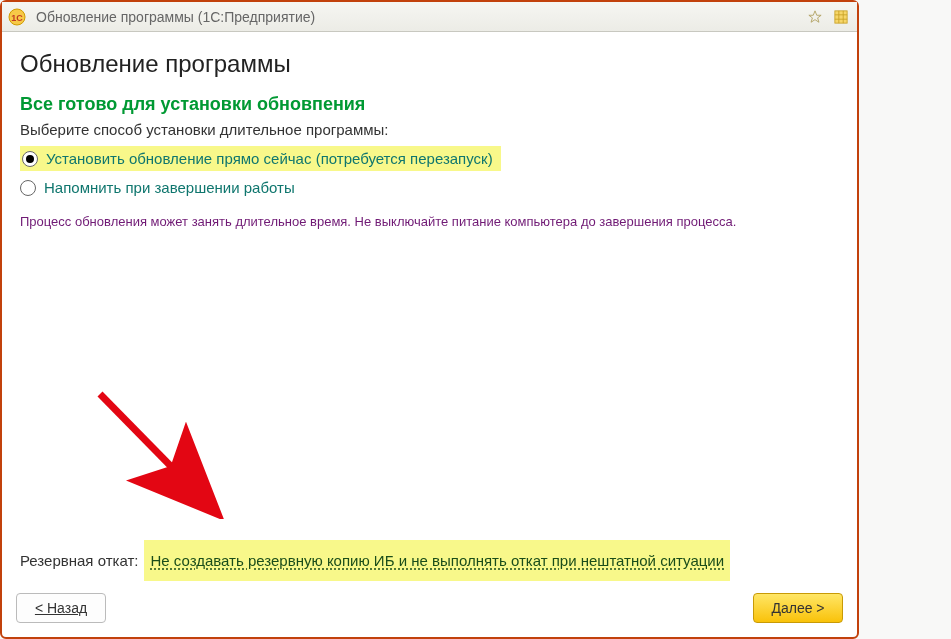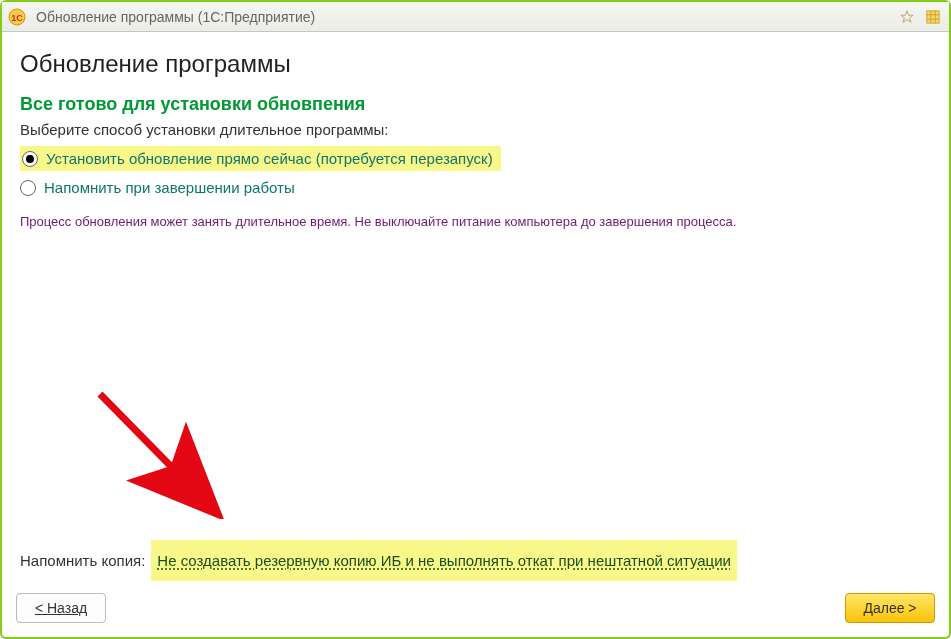--- a/index.html
+++ b/index.html
@@ -5,22 +5,22 @@
   * { box-sizing: border-box; }
   html, body {
     margin: 0; padding: 0;
     width: 951px; height: 639px;
     font-family: "Segoe UI", Tahoma, Arial, sans-serif;
     font-size: 15px;
     color: #222;
     background: #f8f8f7;
   }
   .outer {
-    width: 951px; height: 639px;
-    border: 2px solid #84cc16;
+    width: 859px; height: 639px;
+    border: 2px solid #c2410c;
     border-radius: 6px;
     background: #fff;
     display: flex;
     flex-direction: column;
   }
   .titlebar {
     background: linear-gradient(#f6f6f2, #ecece6);
     border-bottom: 1px solid #c8c8c0;
     height: 30px;
     display: flex;
@@ -208,21 +208,21 @@
             <marker id="ahead" markerWidth="14" markerHeight="14" refX="10" refY="6" orient="auto">
               <polygon points="0,0 14,6 0,12 3,6" fill="#e30613"></polygon>
             </marker>
           </defs>
           <line x1="10" y1="5" x2="115" y2="112" stroke="#e30613" stroke-width="7" marker-end="url(#ahead)"></line>
         </svg>
       </div>
     </div>
 
     <div class="backup-row">
-      <span class="backup-label">Напомнить копия:</span>
+      <span class="backup-label">Резервная откат:</span>
       <span class="backup-link">Не создавать резервную копию ИБ и не выполнять откат при нештатной ситуации</span>
     </div>
   </div>
 
   <div class="footer">
     <div class="btn btn-back">&lt; Назад</div>
     <div class="btn btn-next">Далее &gt;</div>
   </div>
 
 </div>

